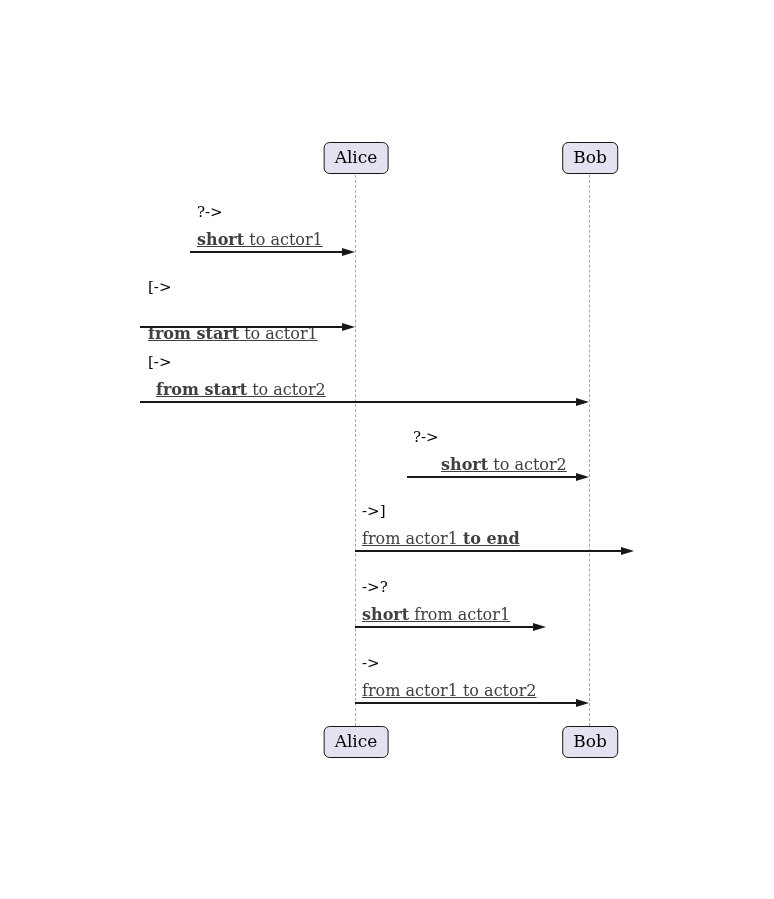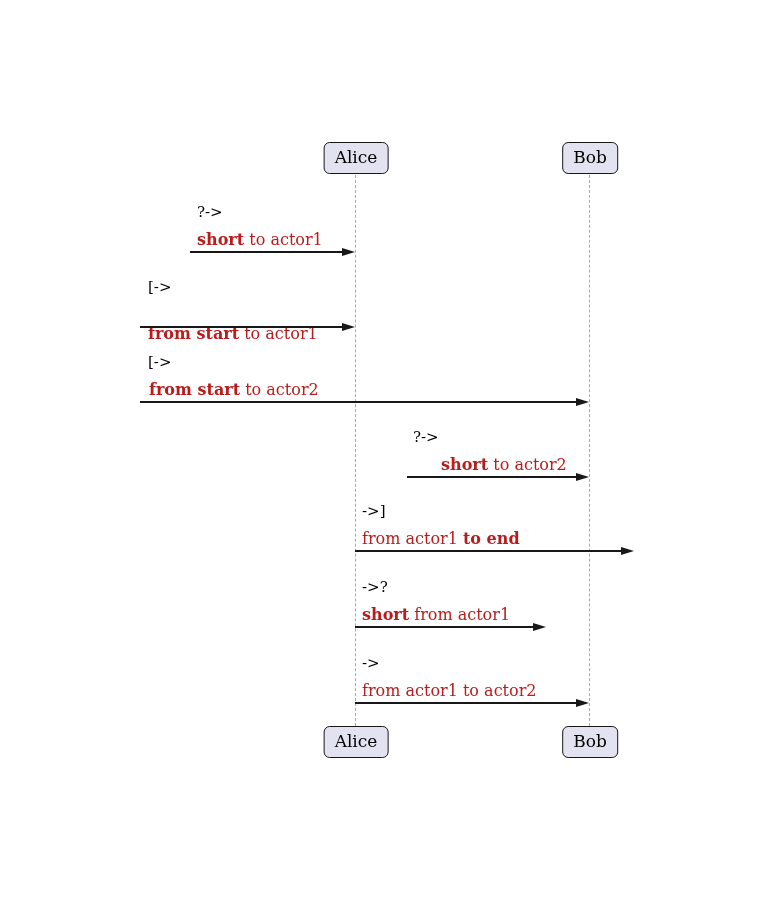--- a/index.html
+++ b/index.html
@@ -38,22 +38,23 @@
     position: absolute;
     font-size: 15px;
     line-height: 20px;
     color: #000000;
     white-space: nowrap;
   }
   .msg-label {
     position: absolute;
     font-size: 16px;
     line-height: 21px;
-    color: #b91c1c;
+    color: #404040;
     white-space: nowrap;
+    text-decoration: underline;
   }
   .msg-label .bold { font-weight: bold; }
   .arrow {
     position: absolute;
     height: 9px;
   }
   .arrow .arrow-line {
     position: absolute;
     left: 0;
     right: 10px;
@@ -107,21 +108,21 @@
         <div class="arrow-line"></div>
         <div class="arrow-head"></div>
       </div>
       <div class="msg-syntax" style="left: 148px; top: 277px;">[-&gt;</div>
       <div class="msg-label" style="left: 148px; top: 304px; margin-top: 19px;"><span class="bold">from start</span><span> to actor1</span></div>
       <div class="arrow" style="left: 140px; top: 322.5px; width: 215px;">
         <div class="arrow-line"></div>
         <div class="arrow-head"></div>
       </div>
       <div class="msg-syntax" style="left: 148px; top: 352px;">[-&gt;</div>
-      <div class="msg-label" style="left: 149px; top: 379px;"><span class="bold">from start</span><span> to actor2</span></div>
+      <div class="msg-label" style="left: 156px; top: 379px;"><span class="bold">from start</span><span> to actor2</span></div>
       <div class="arrow" style="left: 140px; top: 397.5px; width: 449px;">
         <div class="arrow-line"></div>
         <div class="arrow-head"></div>
       </div>
       <div class="msg-syntax" style="left: 413px; top: 427px;">?-&gt;</div>
       <div class="msg-label" style="left: 413px; top: 454px; margin-left: 28px;"><span class="bold">short</span><span> to actor2</span></div>
       <div class="arrow" style="left: 407px; top: 472.5px; width: 182px;">
         <div class="arrow-line"></div>
         <div class="arrow-head"></div>
       </div>

